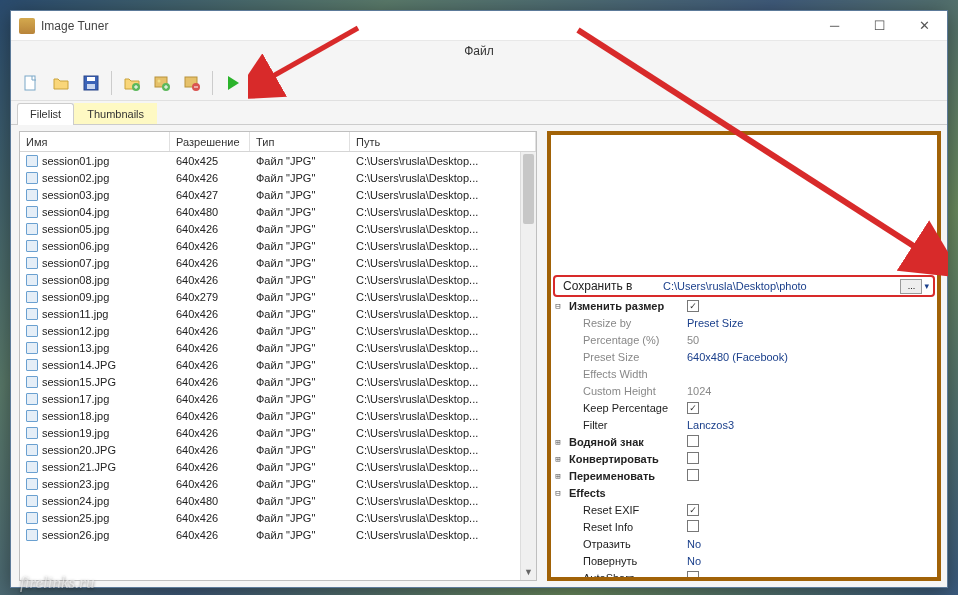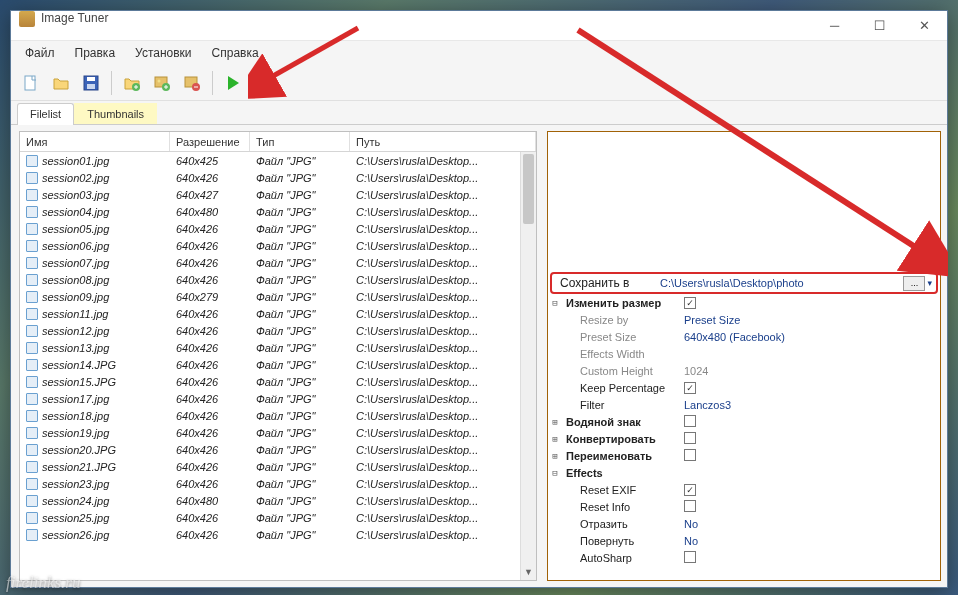--- a/index.html
+++ b/index.html
@@ -17,21 +17,21 @@
     left: 10px; top: 10px;
     width: 938px; height: 578px;
     background: #fff;
     border: 1px solid #5c7a99;
     box-shadow: 0 4px 20px rgba(0,0,0,0.4);
     display: flex; flex-direction: column;
   }
   
   .titlebar {
     height: 30px;
-    display: flex; align-items: flex-start;
+    display: flex; align-items: center;
     background: #fff;
     border-bottom: 1px solid #e8e8e8;
   }
   .titlebar .app-icon {
     width: 16px; height: 16px; margin: 0 6px 0 8px;
     background: linear-gradient(#d4a94e,#b8843a);
     border-radius: 2px;
   }
   .titlebar .title { flex: 1; color: #444; font-size: 12px; }
   .win-btns { display: flex; }
@@ -40,20 +40,21 @@
     display: flex; align-items: center; justify-content: center;
     color: #555; font-size: 13px;
   }
 
   
   .menubar {
     height: 24px;
     display: flex; align-items: center;
     padding: 0 4px;
     background: #f5f5f5;
+    flex-direction: column;
   }
   .menu-item {
     padding: 3px 10px;
     color: #333;
     cursor: default;
   }
 
   
   .toolbar {
     height: 36px;
@@ -140,21 +141,20 @@
     border-right: 1px solid #e0e0e0;
     display: flex; align-items: center;
   }
   .col-name { width: 150px; }
   .col-res  { width: 80px; }
   .col-type { width: 100px; }
   .col-path { flex: 1; }
   .table-body {
     position: absolute; top: 20px; bottom: 0; left:0; right:16px;
     overflow-y: hidden;
-    font-style: italic;
   }
   .row {
     height: 17px;
     display: flex;
     align-items: center;
     font-size: 11px;
     color: #222;
   }
   .cell { padding: 0 6px; overflow: hidden; white-space: nowrap; text-overflow: ellipsis; }
   .cell.col-name { display: flex; align-items: center; gap: 4px; }
@@ -179,21 +179,21 @@
     color:#666; font-size:9px;
   }
   .scroll-arrow-up { top:0; }
   .scroll-arrow-down { bottom:0; }
 
   
   .propwrap {
     flex:1;
     position: relative;
     background: #fff;
-    border: 1px solid #a16207;
+    border: 4px solid #a16207;
     overflow: hidden;
   }
   .propwrap .spacer-top { height: 140px; }
   .prop-row {
     display: flex;
     align-items: center;
     height: 17px;
     font-size: 11px;
   }
   .prop-toggle {
@@ -244,21 +244,21 @@
   .arrow1 {
     position: absolute; left: 248px; top: 20px;
     pointer-events: none;
   }
   .arrow2 {
     position: absolute; right: 10px; top: 22px;
     pointer-events: none;
   }
 
   .watermark {
-    position: absolute; left: 6px; bottom: 2px;
+    position: absolute; left: 20px; bottom: 2px;
     color: rgba(255,255,255,0.55);
     font-style: italic;
     font-family: Georgia, serif;
     font-size: 17px;
     text-shadow: 0 1px 3px rgba(0,0,0,0.5);
   }
 </style>
 </head>
 <body>
 
@@ -577,20 +577,25 @@
 
         <div class="prop-row">
           <div class="prop-toggle">⊟</div>
           <div class="prop-label bold">Изменить размер</div>
           <div class="prop-value"><span class="chk">✓</span></div>
         </div>
         <div class="prop-row">
           <div class="prop-toggle"></div>
           <div class="prop-label sub">Resize by</div>
           <div class="prop-value">Preset Size</div>
+        </div>
+        <div class="prop-row">
+          <div class="prop-toggle"></div>
+          <div class="prop-label sub">Percentage (%)</div>
+          <div class="prop-value" style="color:#888">50</div>
         </div>
         <div class="prop-row">
           <div class="prop-toggle"></div>
           <div class="prop-label sub">Preset Size</div>
           <div class="prop-value">640x480 (Facebook)</div>
         </div>
         <div class="prop-row">
           <div class="prop-toggle"></div>
           <div class="prop-label sub">Effects Width</div>
         </div>

